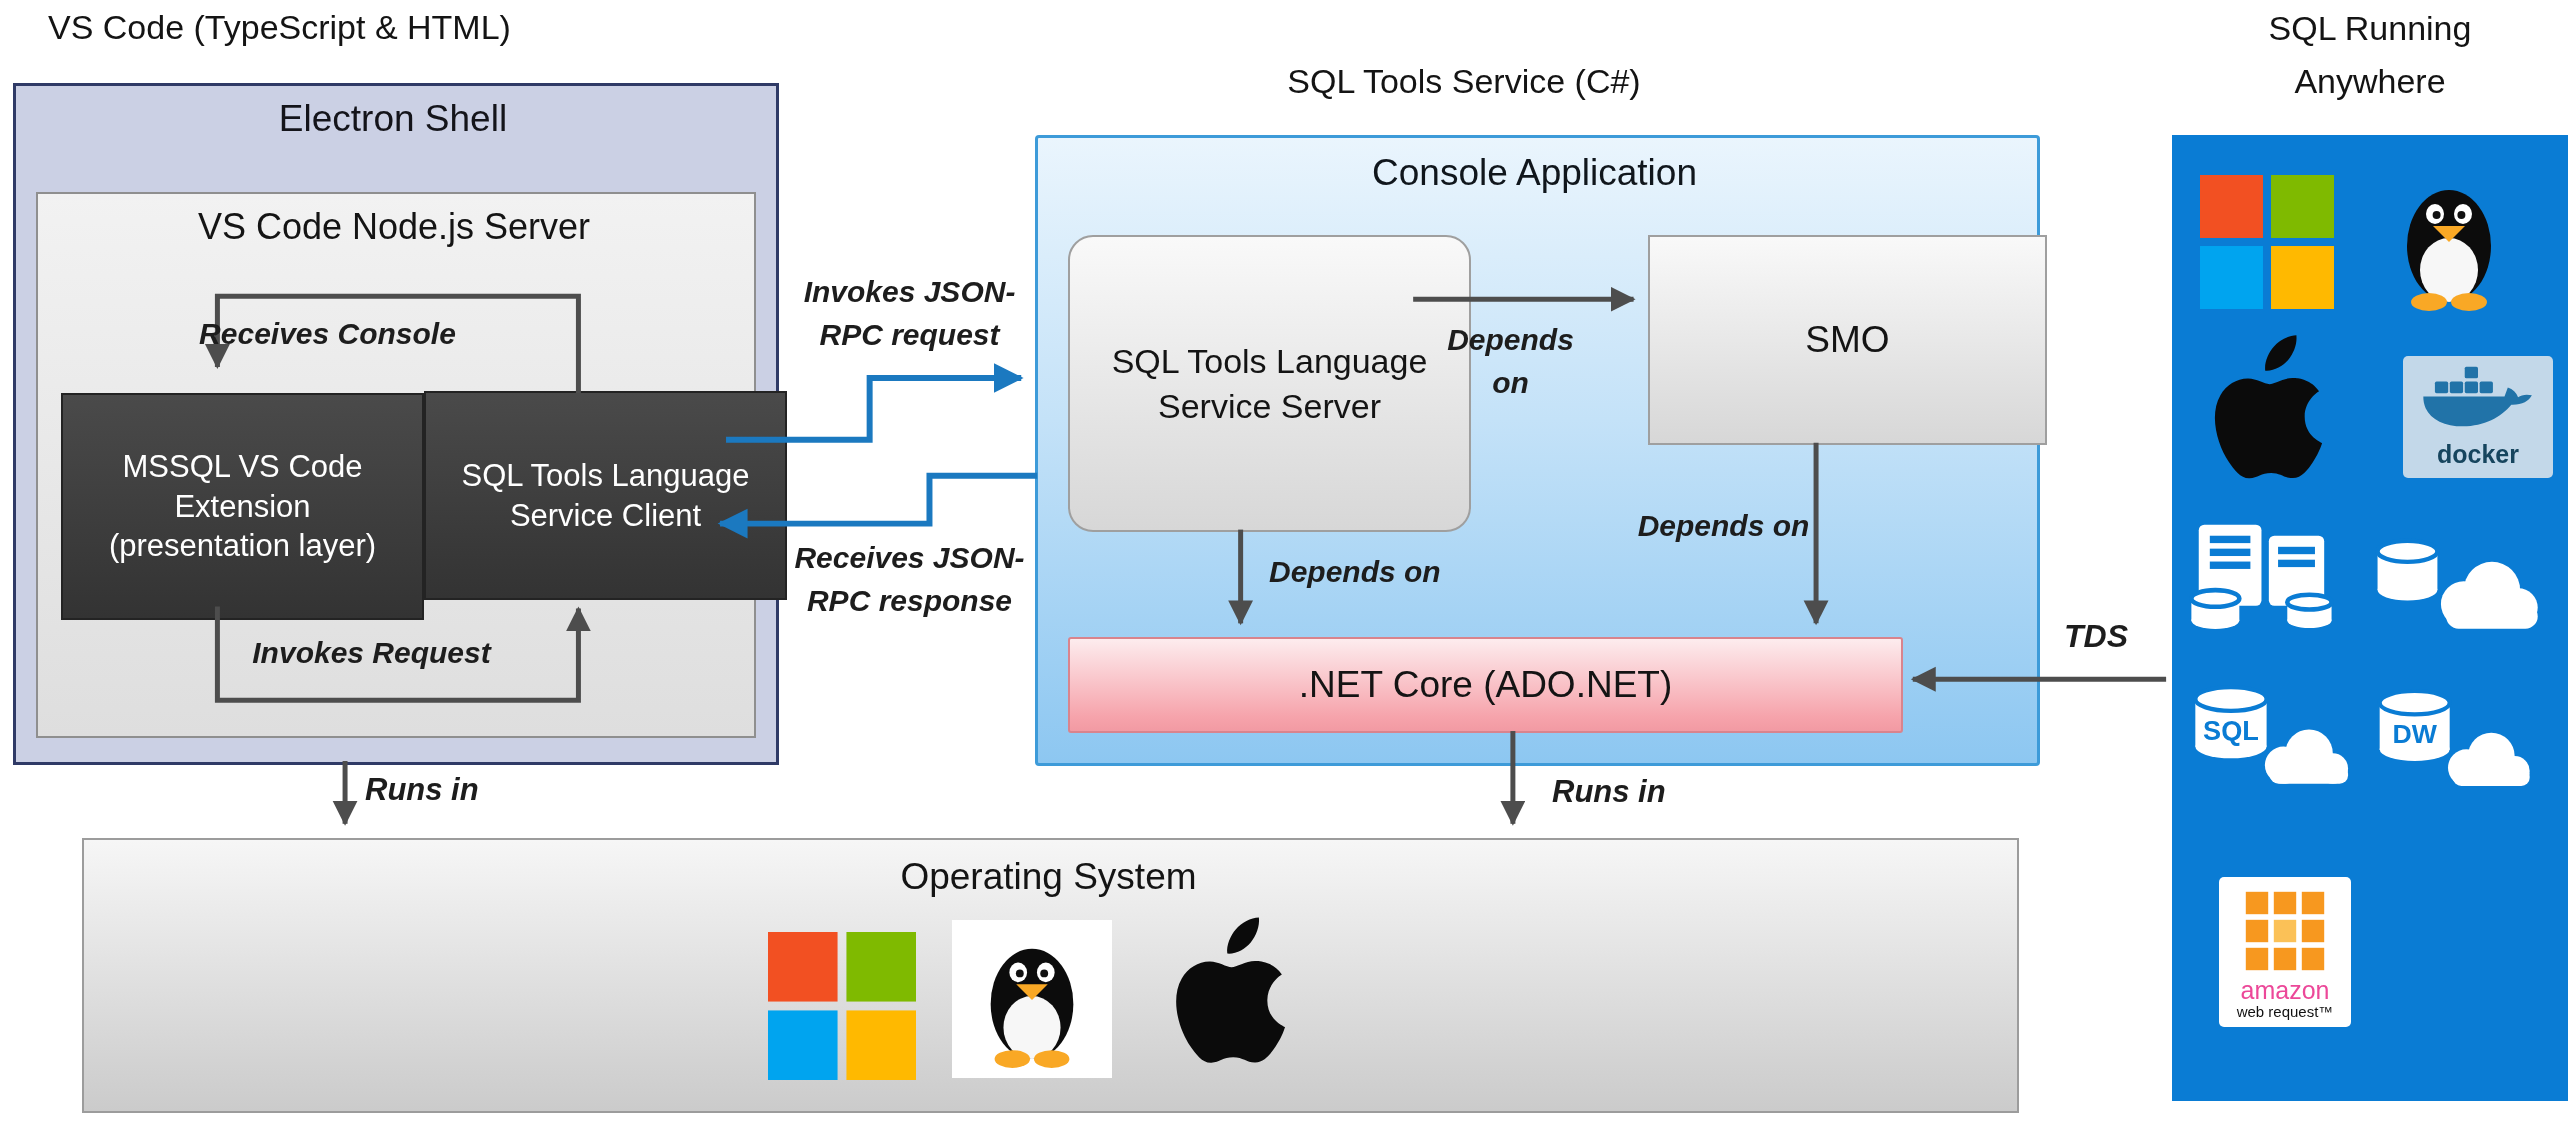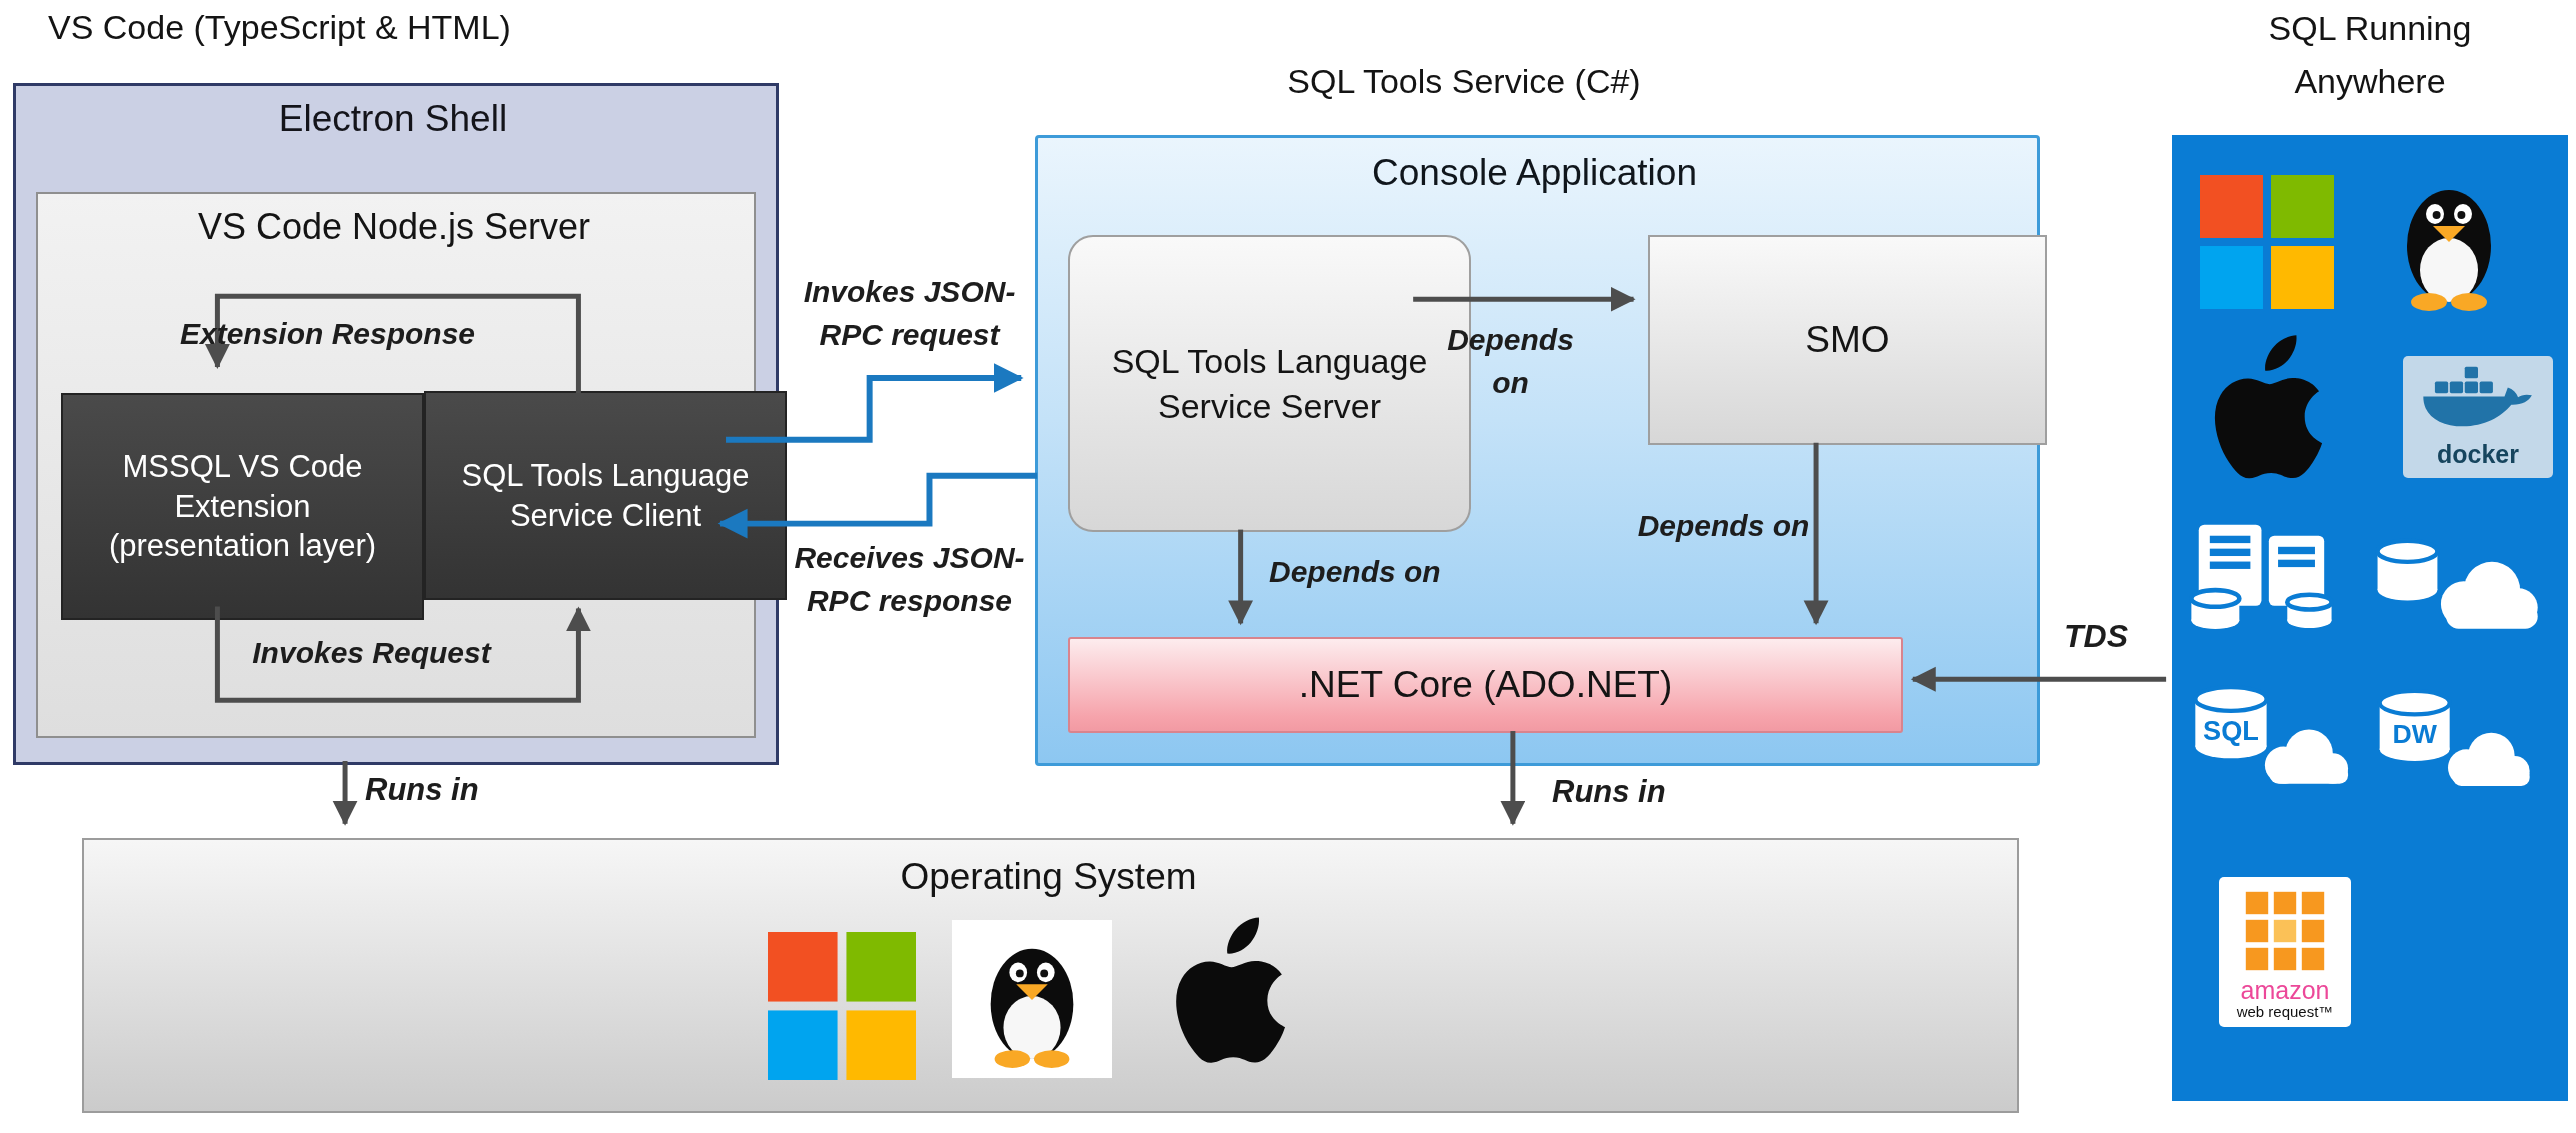--- a/index.html
+++ b/index.html
@@ -235,21 +235,21 @@
     <path d="M1244 531 L1244 625" marker-end="url(#ag)"></path>
     <path d="M1517 733 L1517 826" marker-end="url(#ag)"></path>
     <path d="M2172 681 L1918 681" marker-end="url(#ag)"></path>
   </g>
   <g stroke="#1b79c0" stroke-width="6" fill="none">
     <path d="M728 441 L872 441 L872 379 L1024 379" marker-end="url(#ab)"></path>
     <path d="M1040 477 L932 477 L932 525 L722 525" marker-end="url(#ab)"></path>
   </g>
 </svg>
 
-<div class="ann c" style="left:168px;top:313px;width:319px;">Extension Response</div>
+<div class="ann c" style="left:168px;top:313px;width:319px;">Receives Console</div>
 <div class="ann c" style="left:212px;top:632px;width:319px;">Invokes Request</div>
 <div class="ann" style="left:365px;top:768px;font-size:31px;">Runs in</div>
 <div class="ann c" style="left:768px;top:271px;width:283px;">Invokes JSON-
 RPC request</div>
 <div class="ann c" style="left:768px;top:537px;width:283px;">Receives JSON-
 RPC response</div>
 <div class="ann c" style="left:1416px;top:319px;width:189px;">Depends
 on</div>
 <div class="ann" style="left:1269px;top:551px;">Depends on</div>
 <div class="ann c" style="left:1624px;top:505px;width:199px;">Depends on</div>

